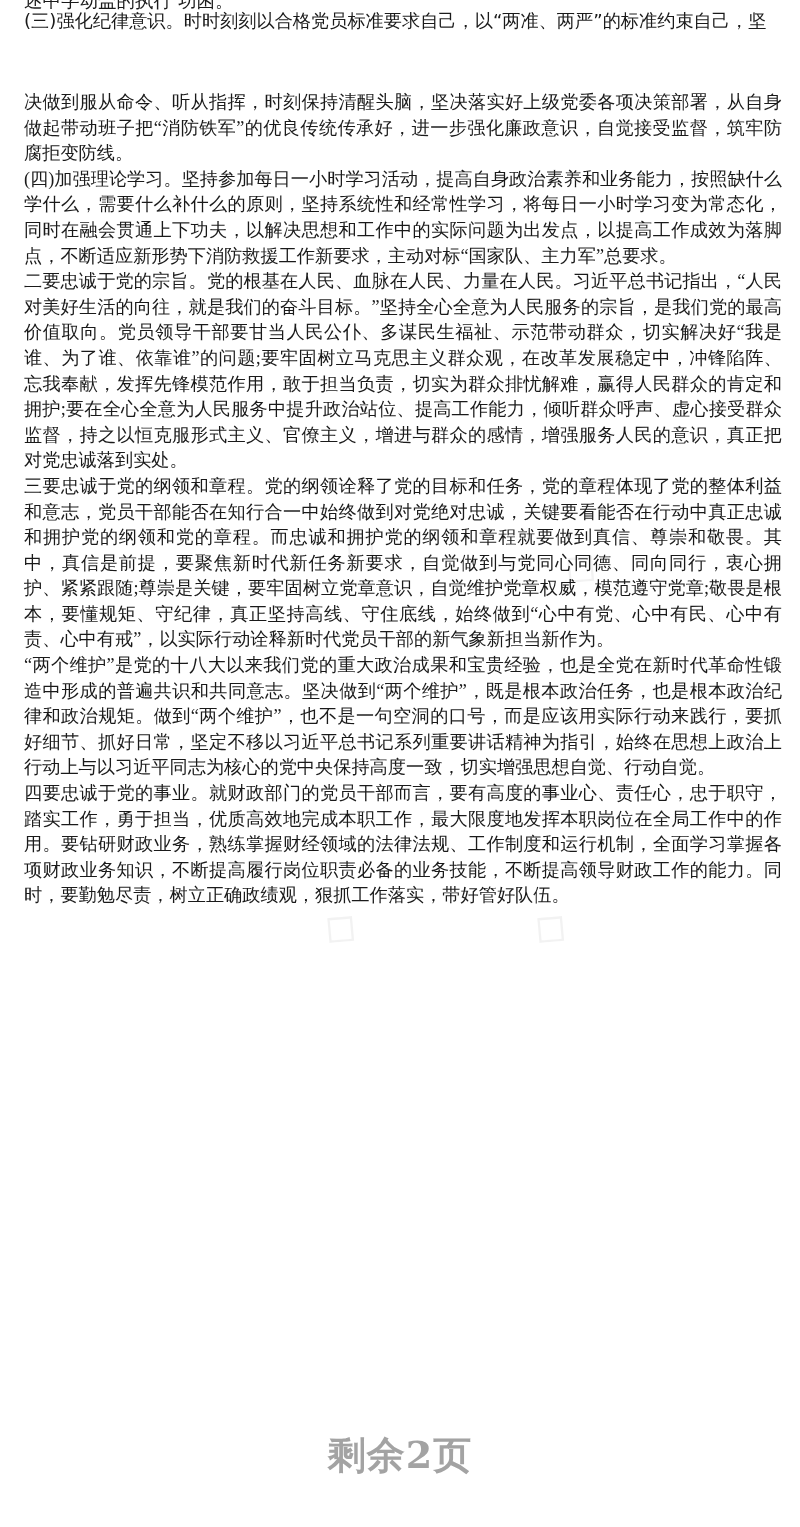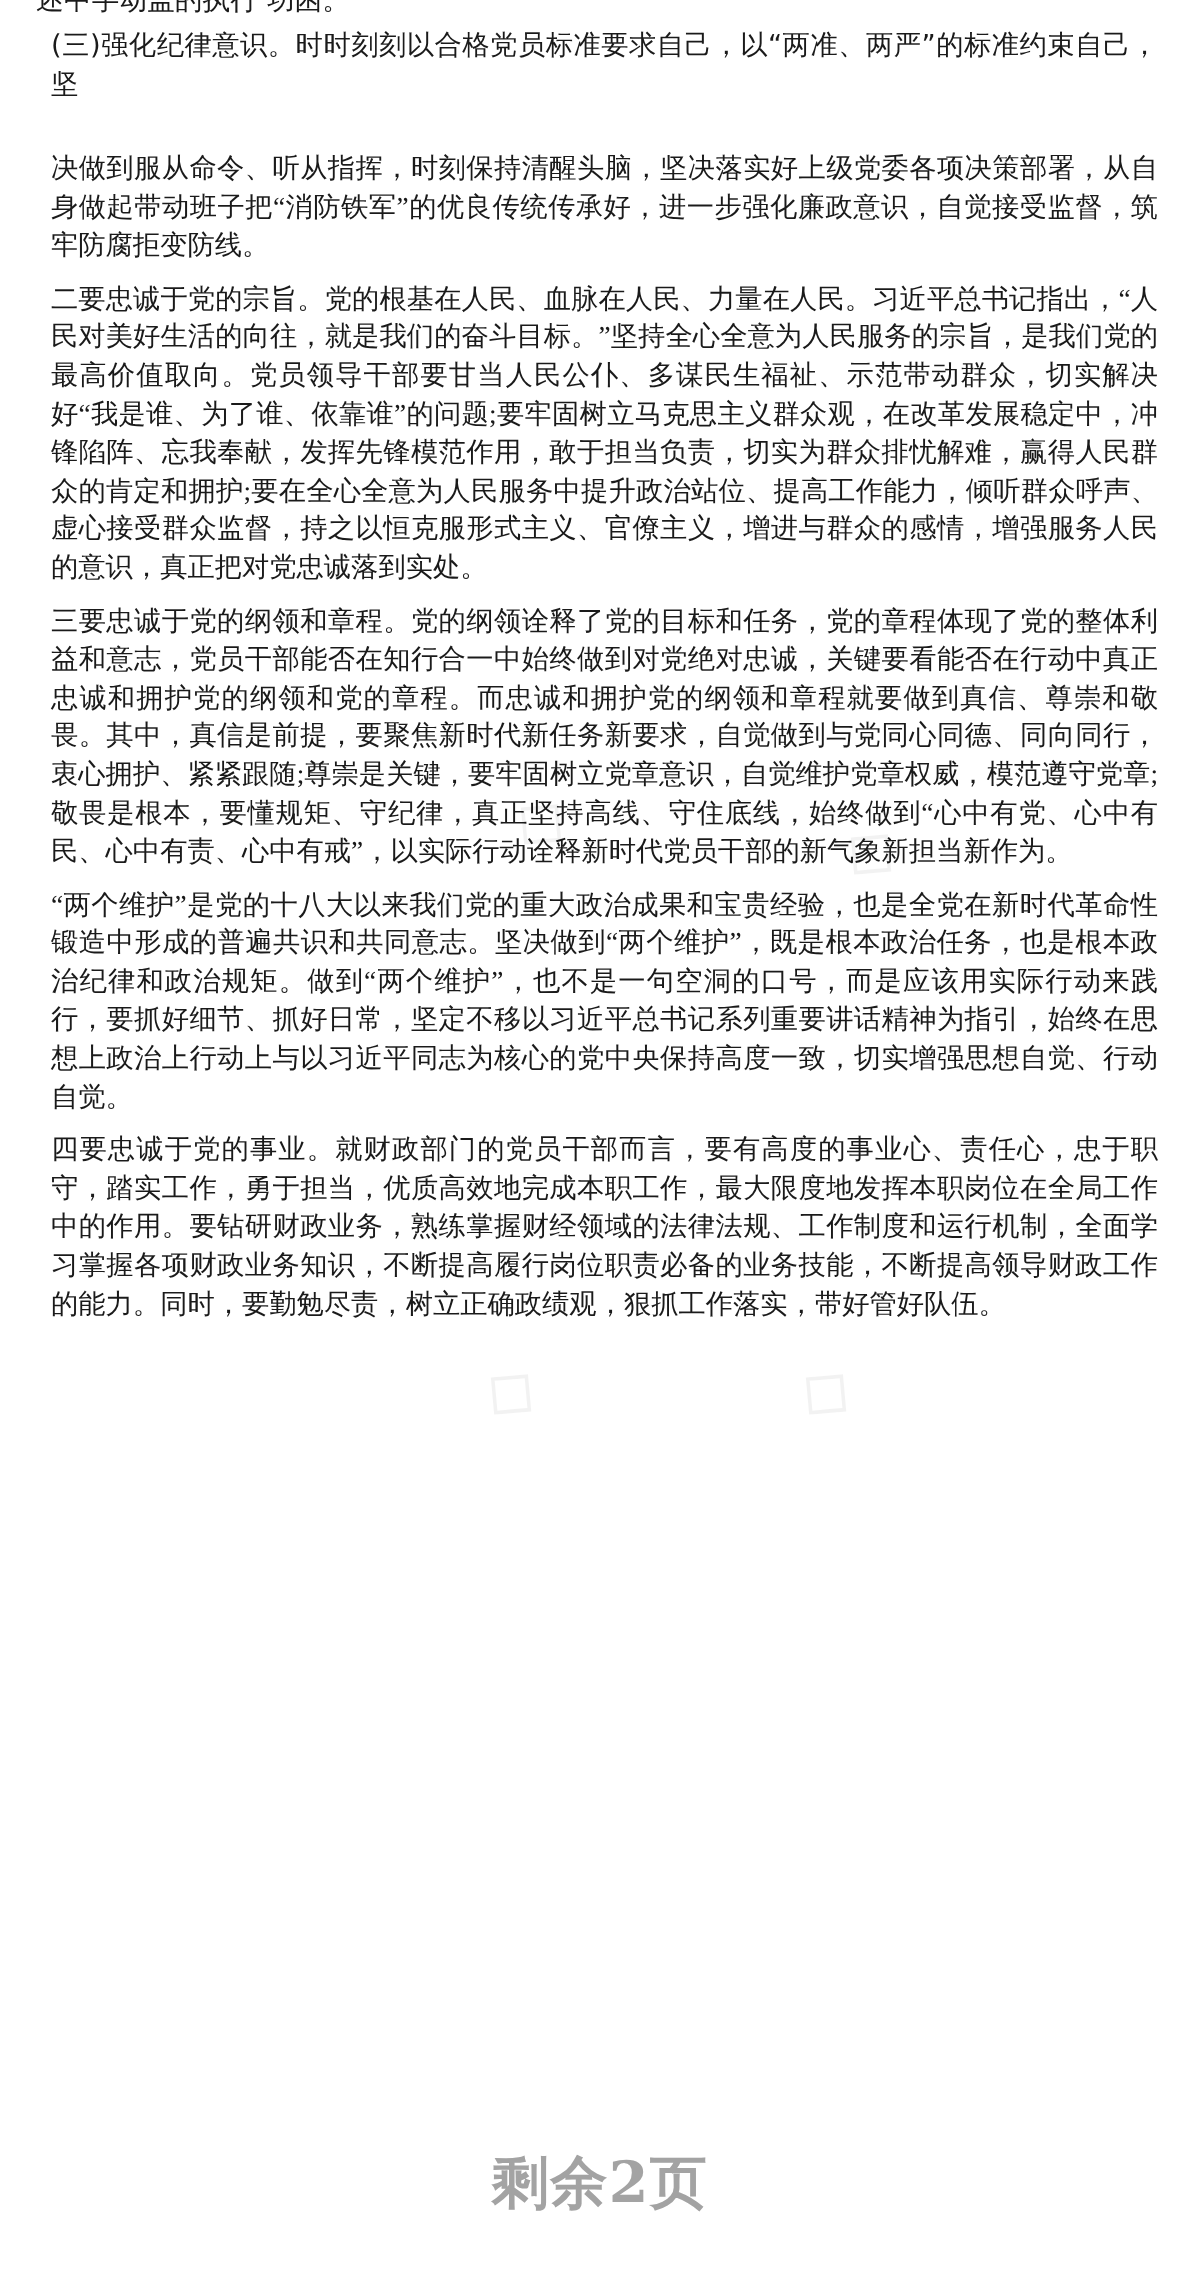--- a/index.html
+++ b/index.html
@@ -34,21 +34,21 @@
     .text-block {
       position: absolute;
       left: 24px;
       width: 758px;
       font-size: 18.2px;
       line-height: 25.6px;
       text-align: justify;
       letter-spacing: 0px;
     }
     .text-block p {
-      margin: 10px;
+      margin: 0;
       padding: 0;
     }
     .block-a { top: 8px; }
     .block-b { top: 90px; font-family: Liberation Serif, serif; }
     .watermark {
       position: absolute;
       color: rgba(0,0,0,0.05);
       font-size: 46px;
       transform: rotate(-50deg);
       pointer-events: none;
@@ -80,20 +80,21 @@
 <div class="page">
 
   <div class="cut-line">述中字动盖的执行 功困。</div>
 
   <div class="text-block block-a">
     <p>(三)强化纪律意识。时时刻刻以合格党员标准要求自己，以“两准、两严”的标准约束自己，坚</p>
   </div>
 
   <div class="text-block block-b">
     <p>决做到服从命令、听从指挥，时刻保持清醒头脑，坚决落实好上级党委各项决策部署，从自身做起带动班子把“消防铁军”的优良传统传承好，进一步强化廉政意识，自觉接受监督，筑牢防腐拒变防线。</p>
+    <p>(四)加强理论学习。坚持参加每日一小时学习活动，提高自身政治素养和业务能力，按照缺什么学什么，需要什么补什么的原则，坚持系统性和经常性学习，将每日一小时学习变为常态化，同时在融会贯通上下功夫，以解决思想和工作中的实际问题为出发点，以提高工作成效为落脚点，不断适应新形势下消防救援工作新要求，主动对标“国家队、主力军”总要求。</p>
     <p>二要忠诚于党的宗旨。党的根基在人民、血脉在人民、力量在人民。习近平总书记指出，“人民对美好生活的向往，就是我们的奋斗目标。”坚持全心全意为人民服务的宗旨，是我们党的最高价值取向。党员领导干部要甘当人民公仆、多谋民生福祉、示范带动群众，切实解决好“我是谁、为了谁、依靠谁”的问题;要牢固树立马克思主义群众观，在改革发展稳定中，冲锋陷阵、忘我奉献，发挥先锋模范作用，敢于担当负责，切实为群众排忧解难，赢得人民群众的肯定和拥护;要在全心全意为人民服务中提升政治站位、提高工作能力，倾听群众呼声、虚心接受群众监督，持之以恒克服形式主义、官僚主义，增进与群众的感情，增强服务人民的意识，真正把对党忠诚落到实处。</p>
     <p>三要忠诚于党的纲领和章程。党的纲领诠释了党的目标和任务，党的章程体现了党的整体利益和意志，党员干部能否在知行合一中始终做到对党绝对忠诚，关键要看能否在行动中真正忠诚和拥护党的纲领和党的章程。而忠诚和拥护党的纲领和章程就要做到真信、尊崇和敬畏。其中，真信是前提，要聚焦新时代新任务新要求，自觉做到与党同心同德、同向同行，衷心拥护、紧紧跟随;尊崇是关键，要牢固树立党章意识，自觉维护党章权威，模范遵守党章;敬畏是根本，要懂规矩、守纪律，真正坚持高线、守住底线，始终做到“心中有党、心中有民、心中有责、心中有戒”，以实际行动诠释新时代党员干部的新气象新担当新作为。</p>
     <p>“两个维护”是党的十八大以来我们党的重大政治成果和宝贵经验，也是全党在新时代革命性锻造中形成的普遍共识和共同意志。坚决做到“两个维护”，既是根本政治任务，也是根本政治纪律和政治规矩。做到“两个维护”，也不是一句空洞的口号，而是应该用实际行动来践行，要抓好细节、抓好日常，坚定不移以习近平总书记系列重要讲话精神为指引，始终在思想上政治上行动上与以习近平同志为核心的党中央保持高度一致，切实增强思想自觉、行动自觉。</p>
     <p>四要忠诚于党的事业。就财政部门的党员干部而言，要有高度的事业心、责任心，忠于职守，踏实工作，勇于担当，优质高效地完成本职工作，最大限度地发挥本职岗位在全局工作中的作用。要钻研财政业务，熟练掌握财经领域的法律法规、工作制度和运行机制，全面学习掌握各项财政业务知识，不断提高履行岗位职责必备的业务技能，不断提高领导财政工作的能力。同时，要勤勉尽责，树立正确政绩观，狠抓工作落实，带好管好队伍。</p>
   </div>
 
   <div class="watermark" style="left:340px; top:520px;">◇</div>
   <div class="watermark" style="left:560px; top:540px;">◇</div>
   <div class="watermark" style="left:320px; top:900px;">◇</div>
   <div class="watermark" style="left:530px; top:900px;">◇</div>

